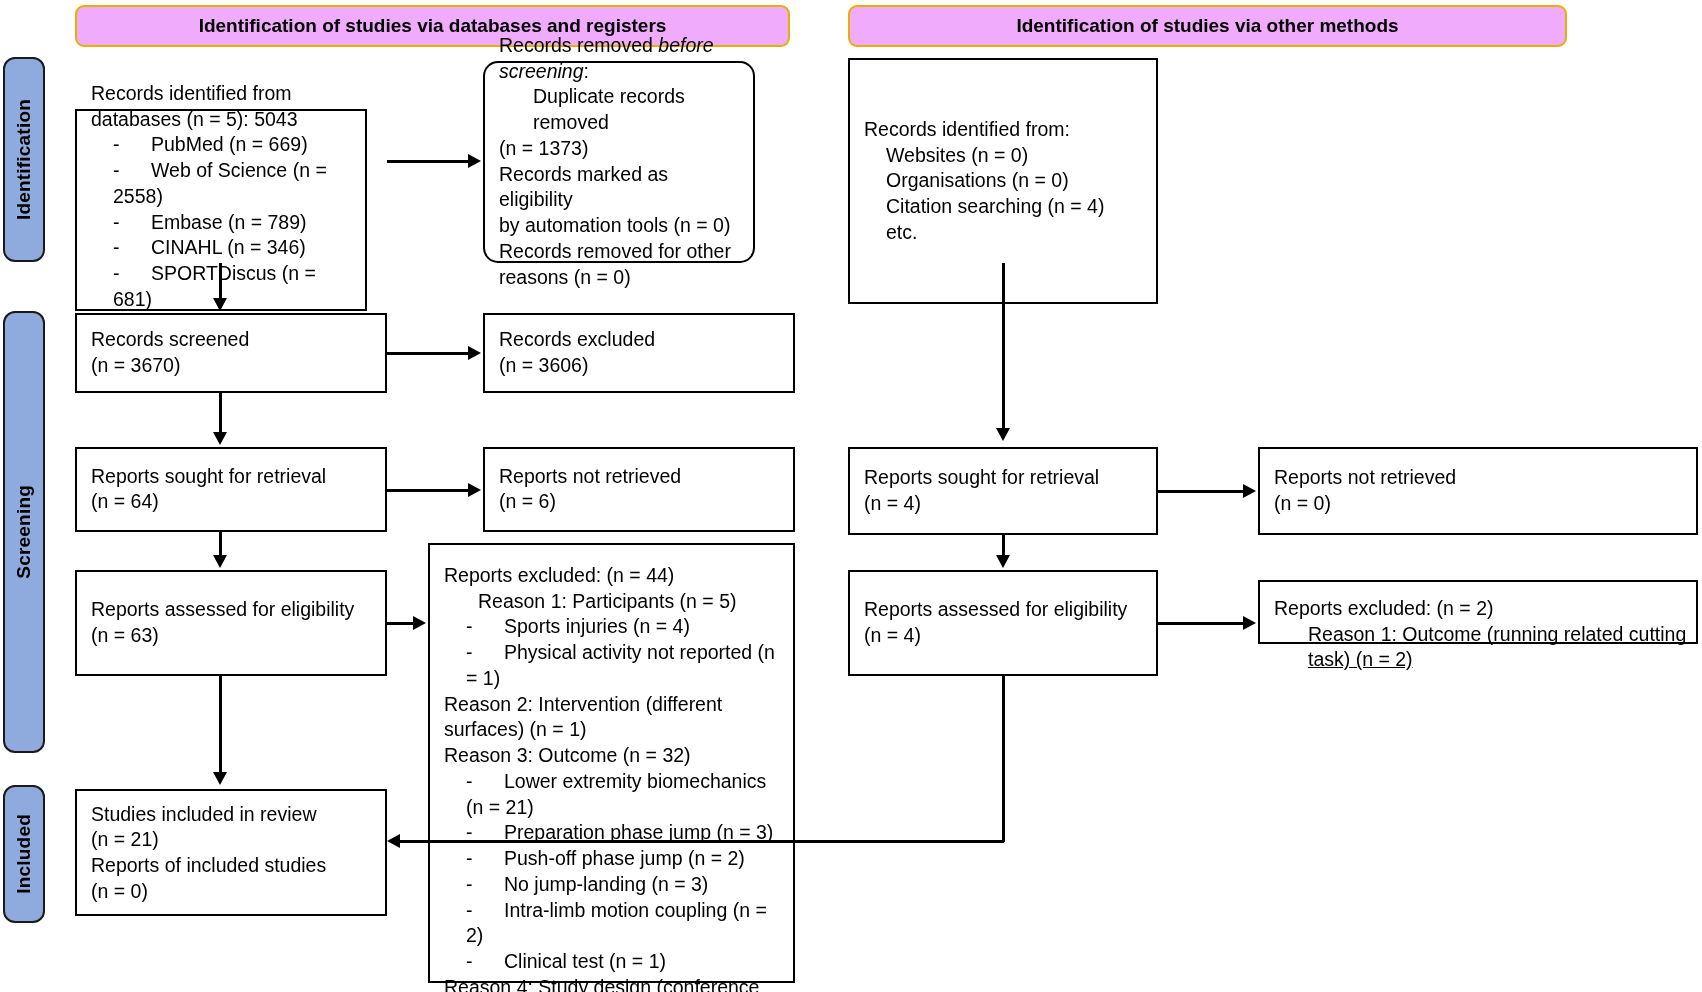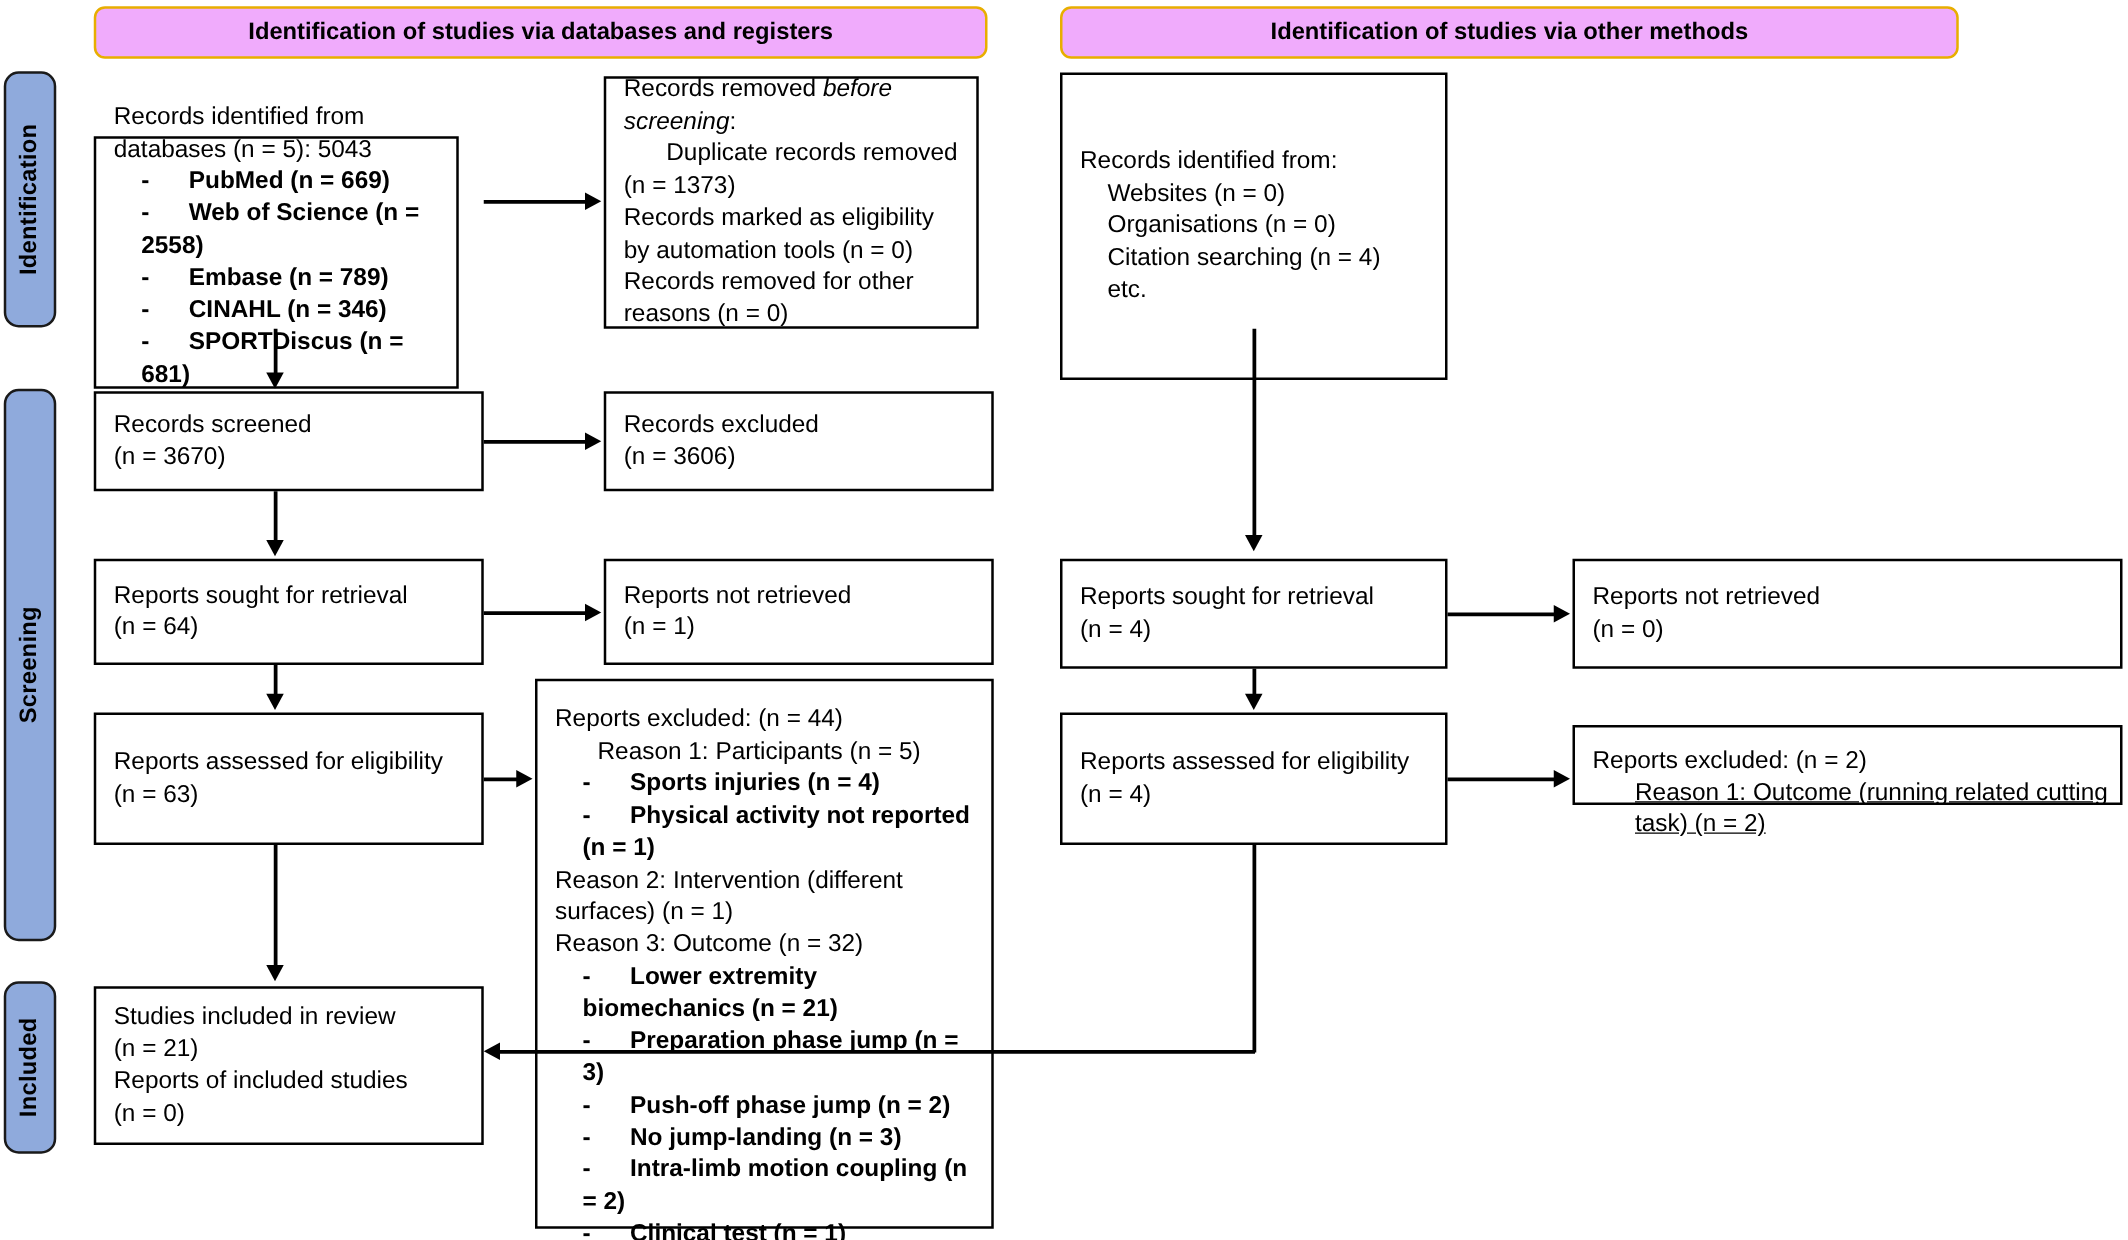--- a/index.html
+++ b/index.html
@@ -79,21 +79,20 @@
     top: 20px;
     transform: none;
   }
   .ln { display: block; white-space: pre-wrap; }
   .ital { font-style: italic; }
   .indent1 { padding-left: 34px; display: block; }
   .dashrow {
     display: block;
     padding-left: 22px;
     text-indent: 0;
-    font-weight: bold;
   }
   .dashrow .dsh {
     display: inline-block;
     width: 38px;
   }
   .dashrow .dtxt {
     display: inline;
   }
   .hang {
     display: block;
@@ -158,21 +157,21 @@
       <span class="ln">databases (n = 5): 5043</span>
       <span class="dashrow"><span class="dsh">-</span><span class="dtxt">PubMed (n = 669)</span></span>
       <span class="dashrow"><span class="dsh">-</span><span class="dtxt">Web of Science (n = 2558)</span></span>
       <span class="dashrow"><span class="dsh">-</span><span class="dtxt">Embase (n = 789)</span></span>
       <span class="dashrow"><span class="dsh">-</span><span class="dtxt">CINAHL (n = 346)</span></span>
       <span class="dashrow"><span class="dsh">-</span><span class="dtxt">SPORTDiscus (n = 681)</span></span>
       <span class="ln">Registers (n = 0)</span>
     </div>
   </div>
 
-  <div class="flow-box" style="left:483px; top:61px; width:300px; height:202px;">
+  <div class="flow-box" style="left:483px; top:61px; width:272px; height:202px;border-radius:15px;">
     <div class="bx-inner">
       <span class="ln"><span>Records removed </span><span class="ital">before</span></span>
       <span class="ln"><span class="ital">screening</span><span>:</span></span>
       <span class="indent1">Duplicate records removed</span>
       <span class="ln">(n = 1373)</span>
       <span class="ln">Records marked as eligibility</span>
       <span class="ln">by automation tools (n = 0)</span>
       <span class="ln">Records removed for other</span>
       <span class="ln">reasons (n = 0)</span>
     </div>
@@ -195,21 +194,21 @@
   <div class="flow-box" style="left:75px; top:447px; width:312px; height:85px;">
     <div class="bx-inner">
       <span class="ln">Reports sought for retrieval</span>
       <span class="ln">(n = 64)</span>
     </div>
   </div>
 
   <div class="flow-box" style="left:483px; top:447px; width:312px; height:85px;">
     <div class="bx-inner">
       <span class="ln">Reports not retrieved</span>
-      <span class="ln">(n = 1)</span>
+      <span class="ln">(n = 6)</span>
     </div>
   </div>
 
   <div class="flow-box" style="left:75px; top:570px; width:312px; height:106px;">
     <div class="bx-inner">
       <span class="ln">Reports assessed for eligibility</span>
       <span class="ln">(n = 63)</span>
     </div>
   </div>
 

